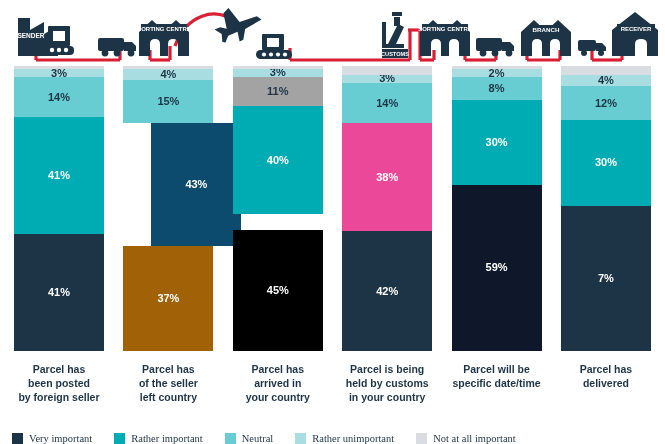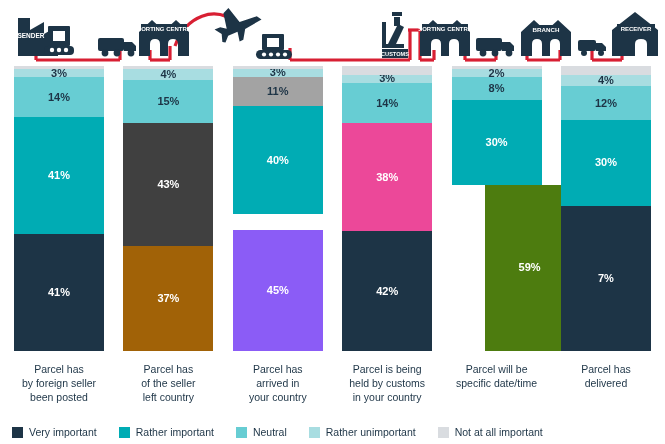--- a/index.html
+++ b/index.html
@@ -61,36 +61,37 @@
   .seg.dark   { background: #1d3446; color: #ffffff; }
   .seg.teal   { background: #00acb4; color: #ffffff; }
   .seg.midteal{ background: #67cdd3; color: #1d3446; }
   .seg.pale   { background: #a8dde1; color: #1d3446; }
   .seg.grey   { background: #d9dce0; color: #1d3446; }
 
   .col-label {
     margin-top: 11px;
     text-align: center;
     font-size: 10.5px;
-    font-weight: normal;
+    font-weight: bold;
     line-height: 1.35;
     color: #1d3446;
   }
 
   
   #legend {
     position: absolute;
     left: 0;
     top: 420px;
     width: 665px;
     height: 24px;
     display: flex;
-    align-items: center;
+    align-items: flex-end;
     padding: 0 12px;
     box-sizing: border-box;
+    font-family: Liberation Serif, serif;
   }
   .legend-item {
     display: flex;
     align-items: center;
     margin-right: 22px;
     white-space: nowrap;
   }
   .legend-swatch {
     width: 11px;
     height: 11px;
@@ -225,45 +226,45 @@
     <div class="column">
       <div class="bar">
         <div class="seg grey" style="flex: 1 0 0px; background: rgb(217, 220, 224);"></div>
         <div class="seg pale" style="flex: 3 0 0px; background: rgb(168, 221, 225);">3%</div>
         <div class="seg midteal" style="flex: 14 0 0px; background: rgb(103, 205, 211);">14%</div>
         <div class="seg teal" style="flex: 41 0 0px; background: rgb(0, 172, 180);">41%</div>
         <div class="seg dark" style="flex: 41 0 0px; background: rgb(29, 52, 70);">41%</div>
       </div>
       <div class="col-label">
         <div>Parcel has</div>
+        <div>been posted</div>
         <div>by foreign seller</div>
-        <div>been posted</div>
       </div>
     </div>
     <div class="column">
       <div class="bar">
         <div class="seg grey" style="flex: 1 0 0px; background: rgb(217, 220, 224);"></div>
         <div class="seg pale" style="flex: 4 0 0px; background: rgb(168, 221, 225);">4%</div>
         <div class="seg midteal" style="flex: 15 0 0px; background: rgb(103, 205, 211);">15%</div>
-        <div class="seg teal" style="flex: 43 0 0px; background: #404040;">43%</div>
+        <div class="seg teal" style="flex: 43 0 0px; background: #0c4a6e; margin-left: 28px;">43%</div>
         <div class="seg dark" style="flex: 37 0 0px; background: #a16207;">37%</div>
       </div>
       <div class="col-label">
         <div>Parcel has</div>
         <div>of the seller</div>
         <div>left country</div>
       </div>
     </div>
     <div class="column">
       <div class="bar">
         <div class="seg grey" style="flex: 1 0 0px; background: rgb(217, 220, 224);"></div>
         <div class="seg pale" style="flex: 3 0 0px; background: rgb(168, 221, 225);">3%</div>
         <div class="seg midteal" style="flex: 11 0 0px; background: #a3a3a3;">11%</div>
         <div class="seg teal" style="flex: 40 0 0px; background: rgb(0, 172, 180);">40%</div>
-        <div class="seg dark" style="flex: 45 0 0px; background: #8b5cf6; margin-top: 16px;">45%</div>
+        <div class="seg dark" style="flex: 45 0 0px; background: #000000; margin-top: 16px;">45%</div>
       </div>
       <div class="col-label">
         <div>Parcel has</div>
         <div>arrived in</div>
         <div>your country</div>
       </div>
     </div>
     <div class="column">
       <div class="bar">
         <div class="seg grey" style="flex: 3 0 0px; background: rgb(217, 220, 224);"></div>
@@ -277,21 +278,21 @@
         <div>held by customs</div>
         <div>in your country</div>
       </div>
     </div>
     <div class="column">
       <div class="bar">
         <div class="seg grey" style="flex: 1 0 0px; background: rgb(217, 220, 224);"></div>
         <div class="seg pale" style="flex: 3 0 0px; background: rgb(168, 221, 225);">2%</div>
         <div class="seg midteal" style="flex: 8 0 0px; background: rgb(103, 205, 211);">8%</div>
         <div class="seg teal" style="flex: 30 0 0px; background: rgb(0, 172, 180);">30%</div>
-        <div class="seg dark" style="flex: 59 0 0px; background: #4d7c0f; margin-left: 33px;">59%</div>
+        <div class="seg dark" style="flex: 59 0 0px; background: #0f172a;">59%</div>
       </div>
       <div class="col-label">
         <div>Parcel will be</div>
         <div>specific date/time</div>
       </div>
     </div>
     <div class="column">
       <div class="bar">
         <div class="seg grey" style="flex: 3 0 0px; background: rgb(217, 220, 224);"></div>
         <div class="seg pale" style="flex: 4 0 0px; background: rgb(168, 221, 225);">4%</div>

